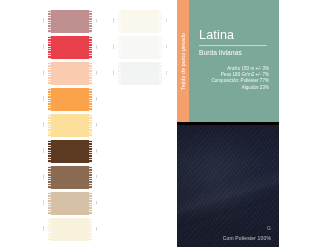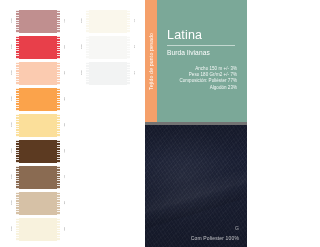--- a/index.html
+++ b/index.html
@@ -5,22 +5,23 @@
   html, body {
     margin: 0;
     padding: 0;
     background: #ffffff;
   }
   #page {
     position: relative;
     width: 247px;
     height: 247px;
     overflow: hidden;
-    background: #737373;
+    background: #000000;
     font-family: "Liberation Sans", sans-serif;
+    margin-left: 32px;
   }
 
   
   #swatch-area {
     position: absolute;
     left: 0; top: 0;
     width: 145px; height: 247px;
     background: #ffffff;
   }
   .swatch-col {

